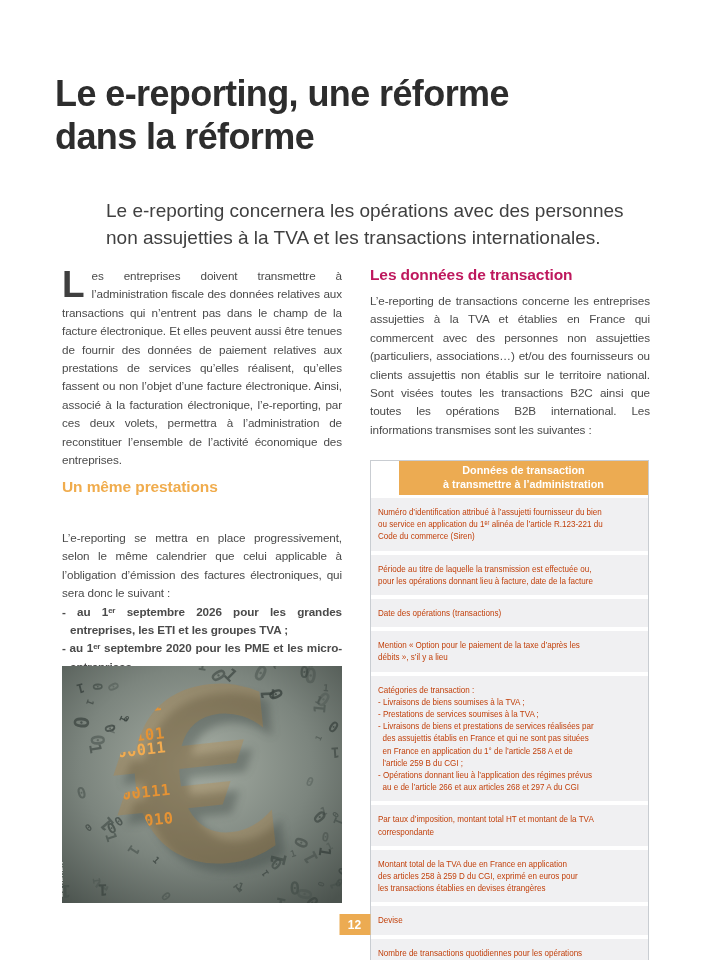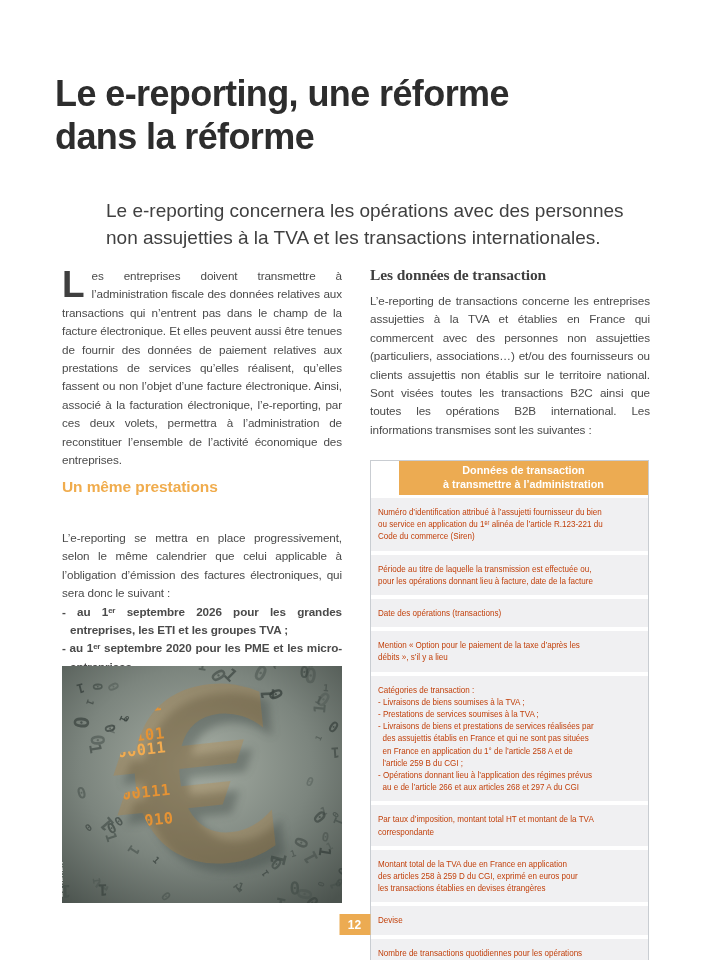--- a/index.html
+++ b/index.html
@@ -164,21 +164,21 @@
               <text x="1380.8" y="196.39999999999998" text-anchor="middle" font-size="15.5" font-weight="bold" letter-spacing="0.5" fill="#f3ac50">0000001010010011110111</text>
               <text x="1380.4" y="210.59999999999997" text-anchor="middle" font-size="15.5" font-weight="bold" letter-spacing="0.5" fill="#e69334">1001011000000110110100</text>
       </g>
     </g>
   </svg>
       <span class="credit">EONEREN</span>
     </div>
   </div>
 
   <div class="col col-right">
-    <div class="sechead h-transaction" style="color: #404040; font-family: Liberation Serif, serif;">Les données de transaction</div>
+    <div class="sechead h-transaction" style="color: #be185d;">Les données de transaction</div>
     <p class="bodytext p-transaction" style="margin:0;">L’e-reporting de transactions concerne les entreprises assujetties à la TVA et établies en France qui commercent avec des personnes non assujetties (particuliers, associations…) et/ou des fournisseurs ou clients assujettis non établis sur le territoire national. Sont visées toutes les transactions B2C ainsi que toutes les opérations B2B international. Les informations transmises sont les suivantes :</p>
 
     <div class="ttable">
       <div class="thead" style="background: rgb(236, 171, 82);">Données de transaction
 à transmettre à l’administration</div>
       <div>
           <div class="trow">
             <span class="cond">Numéro d’identification attribué à l’assujetti fournisseur du bien
 ou service en application du 1ᵉʳ alinéa de l’article R.123-221 du
 Code du commerce (Siren)</span>

